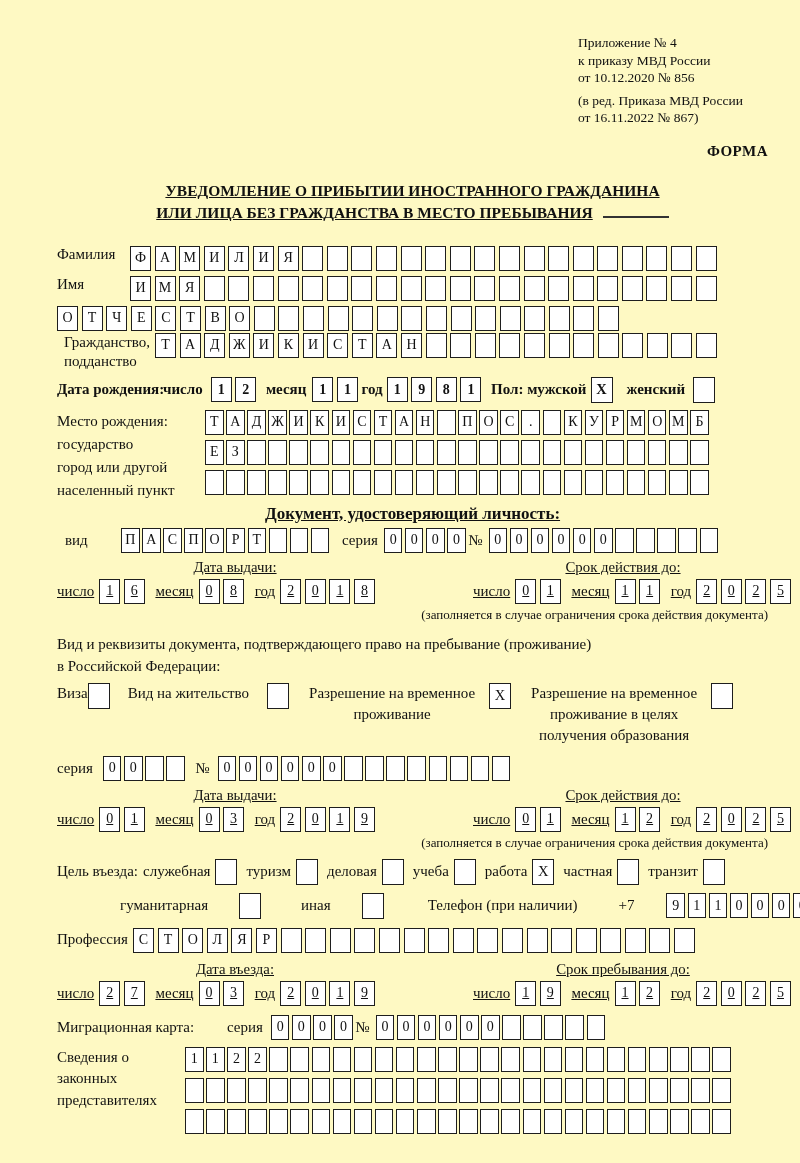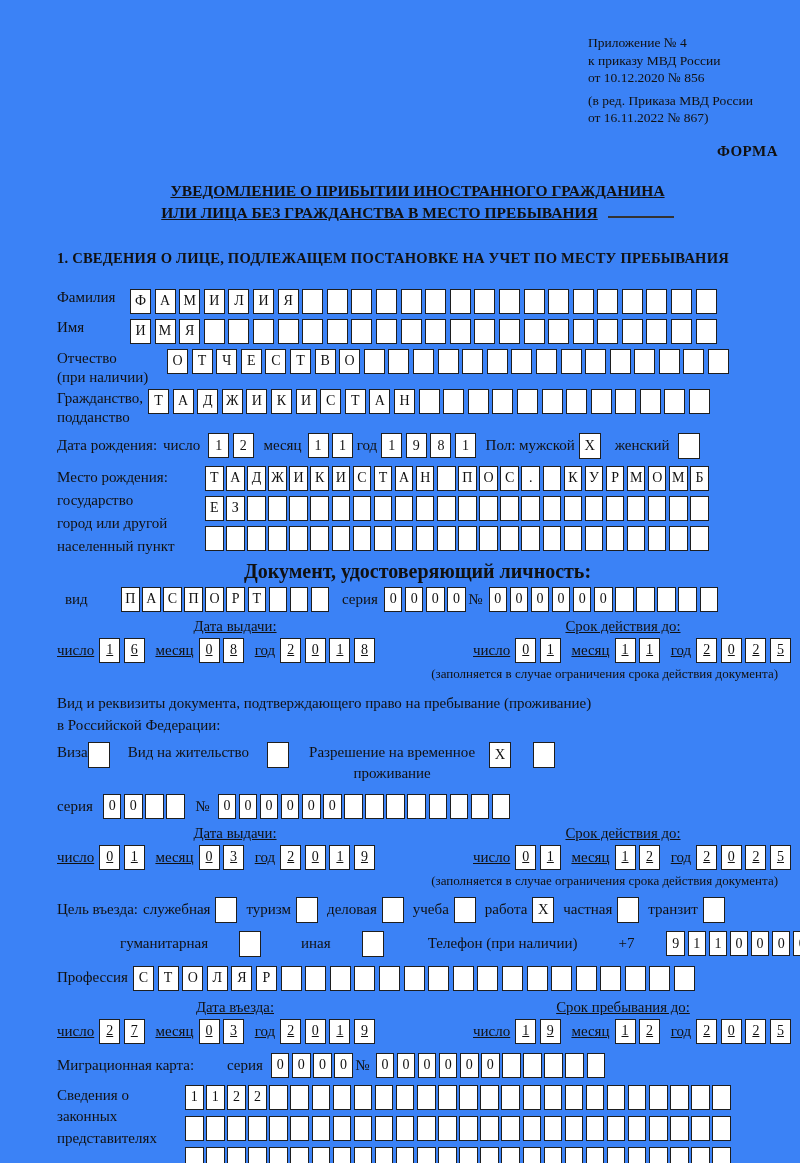--- a/index.html
+++ b/index.html
@@ -1,20 +1,20 @@
 <!DOCTYPE html>
 <html><head>
 <meta charset="utf-8">
 <style>
   html,body{margin:0;padding:0;background:#fff;}
   .page{
     width:800px;height:1163px;box-sizing:border-box;overflow:hidden;
-    padding:34px 22px 10px 57px;
+    padding:34px 32px 10px 57px;
     font-family:"Liberation Serif", serif;color:#111;font-size:15px;
-    background:#3b82f6;position:relative;
+    background:#fef9c3;position:relative;
   }
   .nowrap{white-space:nowrap;}
   
   .appendix{margin-left:auto;width:190px;font-size:13.5px;line-height:17.5px;}
   .appendix .grp2{margin-top:5px;}
   .forma{font-weight:bold;text-align:right;font-size:15px;margin-top:16px;letter-spacing:.5px;}
   
   .doc-title{font-weight:bold;text-align:center;font-size:15.5px;line-height:22px;margin-top:20px;text-decoration:underline;}
   .title-underline{display:inline-block;width:66px;height:13px;border-bottom:2px solid #333;margin-left:10px;}
   .sec-heading{font-weight:bold;font-size:14.6px;margin-top:26px;letter-spacing:.2px;}
@@ -33,21 +33,21 @@
     flex:none;display:inline-flex;width:20px;height:24px;border:1.7px solid #1e1e1e;
     align-items:center;justify-content:center;font-size:14.5px;background:#fff;
   }
   .gap4{width:4px;flex:none;} .gap6{width:6px;flex:none;} .gap8{width:8px;flex:none;}
   .gap10{width:10px;flex:none;} .gap14{width:14px;flex:none;} .gap18{width:18px;flex:none;}
   
   .w70{width:73px;flex:none;} .w108{width:110px;flex:none;} .w92{width:91px;flex:none;}
   .w105{width:106px;flex:none;} .w148{width:148px;flex:none;} .w75{width:76px;flex:none;}
   .w128{width:128px;flex:none;} .w150{width:152px;flex:none;}
   .stackrows .cells{margin-bottom:5px;}
-  .center-bold{font-weight:bold;text-align:center;font-size:20px;margin-top:8px;}
+  .center-bold{font-weight:bold;text-align:center;font-size:17px;margin-top:8px;text-decoration:underline;}
   
   .dates-grid{display:flex;margin-top:6px;text-decoration:underline;}
   .dates-col{display:flex;flex-direction:column;}
   .dates-col.left{width:356px;flex:none;}
   .dates-col.right{margin-left:60px;flex:none;width:300px;}
   .dates-title{text-align:center;font-size:14.8px;margin-bottom:3px;}
   .date-row{display:flex;align-items:center;}
   .date-row .lbl{margin-right:5px;}
   .date-row .cells{margin-right:7px;}
   .note{font-size:13px;text-align:right;margin-top:3px;}
@@ -75,21 +75,20 @@
     <div class="nowrap">от 16.11.2022 № 867)</div>
   </div>
 
   <div class="forma">ФОРМА</div>
 
   <div class="doc-title">
     <div>УВЕДОМЛЕНИЕ О ПРИБЫТИИ ИНОСТРАННОГО ГРАЖДАНИНА</div>
     <div><span>ИЛИ ЛИЦА БЕЗ ГРАЖДАНСТВА В МЕСТО ПРЕБЫВАНИЯ</span><span class="title-underline"></span></div>
   </div>
 
-  <div class="sec-heading">1. СВЕДЕНИЯ О ЛИЦЕ, ПОДЛЕЖАЩЕМ ПОСТАНОВКЕ НА УЧЕТ ПО МЕСТУ ПРЕБЫВАНИЯ</div>
 
   <div class="row" style="margin-top:22px;">
     <span class="lbl w70">Фамилия</span>
     <span class="cells">
         <span class="cell">Ф</span>
         <span class="cell">А</span>
         <span class="cell">М</span>
         <span class="cell">И</span>
         <span class="cell">Л</span>
         <span class="cell">И</span>
@@ -138,24 +137,20 @@
         <span class="cell"></span>
         <span class="cell"></span>
         <span class="cell"></span>
         <span class="cell"></span>
         <span class="cell"></span>
         <span class="cell"></span>
       </span>
   </div>
 
   <div class="row">
-    <span class="w108 lbl2">
-      <span style="display:block">Отчество</span>
-      <span style="display:block">(при наличии)</span>
-    </span>
     <span class="cells">
         <span class="cell">О</span>
         <span class="cell">Т</span>
         <span class="cell">Ч</span>
         <span class="cell">Е</span>
         <span class="cell">С</span>
         <span class="cell">Т</span>
         <span class="cell">В</span>
         <span class="cell">О</span>
         <span class="cell"></span>
@@ -169,21 +164,21 @@
         <span class="cell"></span>
         <span class="cell"></span>
         <span class="cell"></span>
         <span class="cell"></span>
         <span class="cell"></span>
         <span class="cell"></span>
         <span class="cell"></span>
       </span>
   </div>
 
-  <div class="row" style="margin-top:2px;">
+  <div class="row" style="margin-top:2px;margin-left:7px;">
     <span class="w92 lbl2">
       <span style="display:block">Гражданство,</span>
       <span style="display:block">подданство</span>
     </span>
     <span class="cells">
         <span class="cell">Т</span>
         <span class="cell">А</span>
         <span class="cell">Д</span>
         <span class="cell">Ж</span>
         <span class="cell">И</span>
@@ -201,21 +196,21 @@
         <span class="cell"></span>
         <span class="cell"></span>
         <span class="cell"></span>
         <span class="cell"></span>
         <span class="cell"></span>
         <span class="cell"></span>
         <span class="cell"></span>
       </span>
   </div>
 
-  <div class="row" style="margin-top:6px;align-items:center;">
+  <div class="row" style="margin-top:6px;align-items:center;font-weight:bold;">
     <span class="lbl w105">Дата рождения:</span>
     <span class="lbl">число</span>
       <span class="gap8"></span>
     <span class="cells">
         <span class="cell">1</span>
         <span class="cell">2</span>
       </span>
       <span class="gap6"></span>
     <span class="lbl">месяц</span>
       <span class="gap6"></span>
@@ -430,20 +425,21 @@
     <span class="checkbox"></span>
       <span class="gap18"></span>
     <span class="lbl" style="padding-top:2px;">Вид на жительство</span>
       <span class="gap18"></span>
     <span class="checkbox"></span>
       <span class="gap14"></span>
     <span class="opt-label-multi wm170">Разрешение на временное проживание</span>
       <span class="gap8"></span>
     <span class="checkbox">X</span>
       <span class="gap14"></span>
+    <span class="opt-label-multi wm175">Разрешение на временное проживание в целях получения образования</span>
       <span class="gap8"></span>
     <span class="checkbox"></span>
   </div>
 
   <div class="row" style="margin-top:10px;align-items:center;">
     <span class="lbl">серия</span>
       <span class="gap10"></span>
     <span class="cells compact">
         <span class="cell">0</span>
         <span class="cell">0</span>

